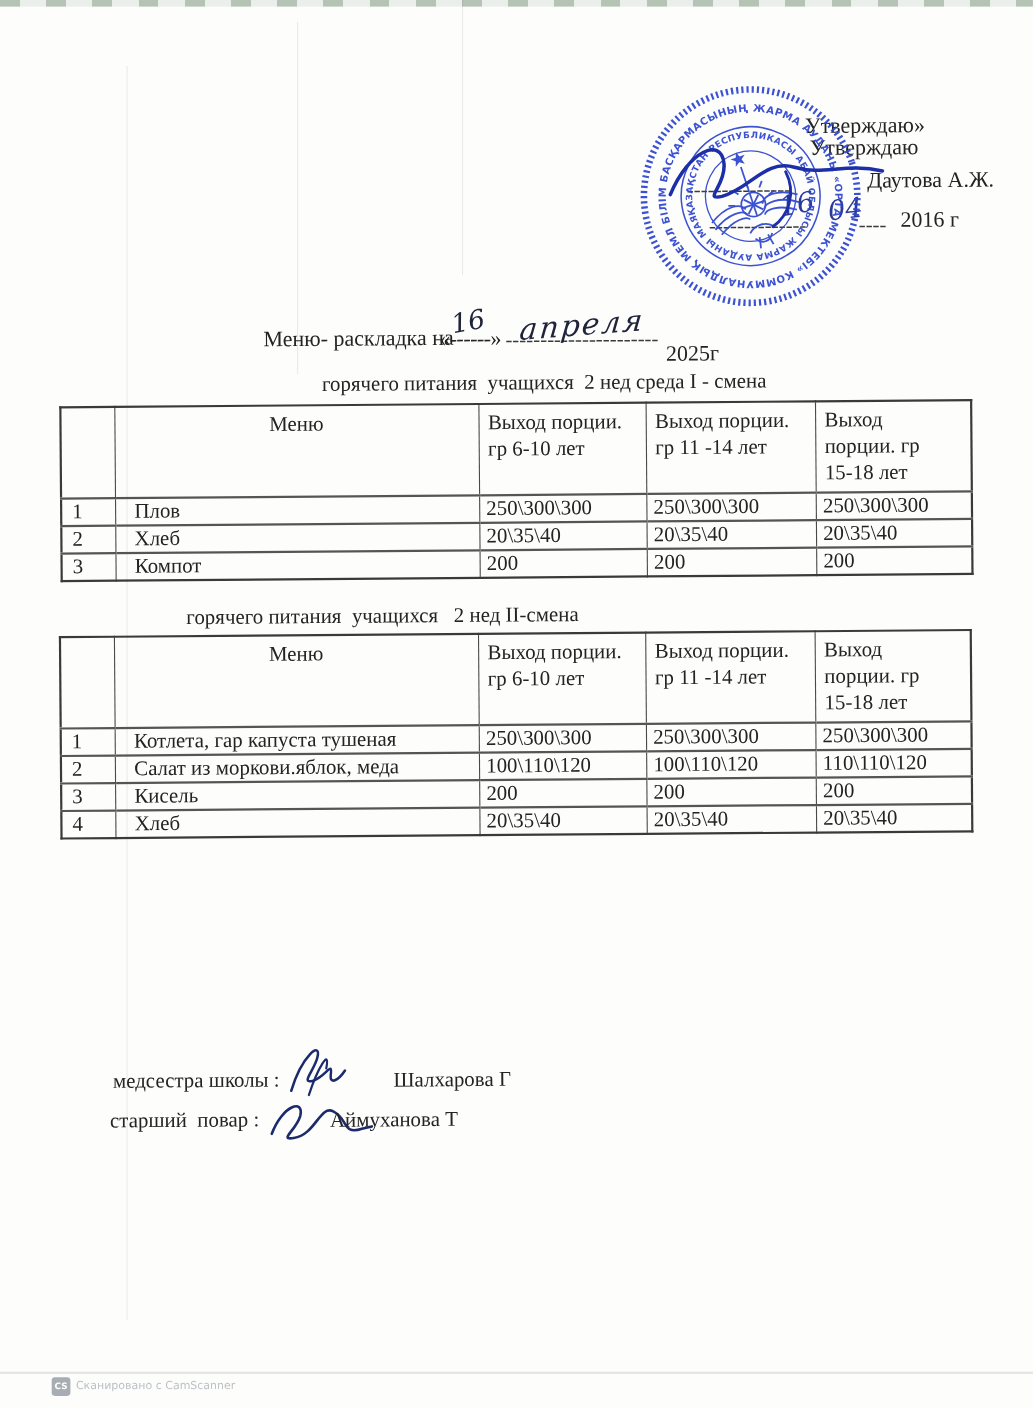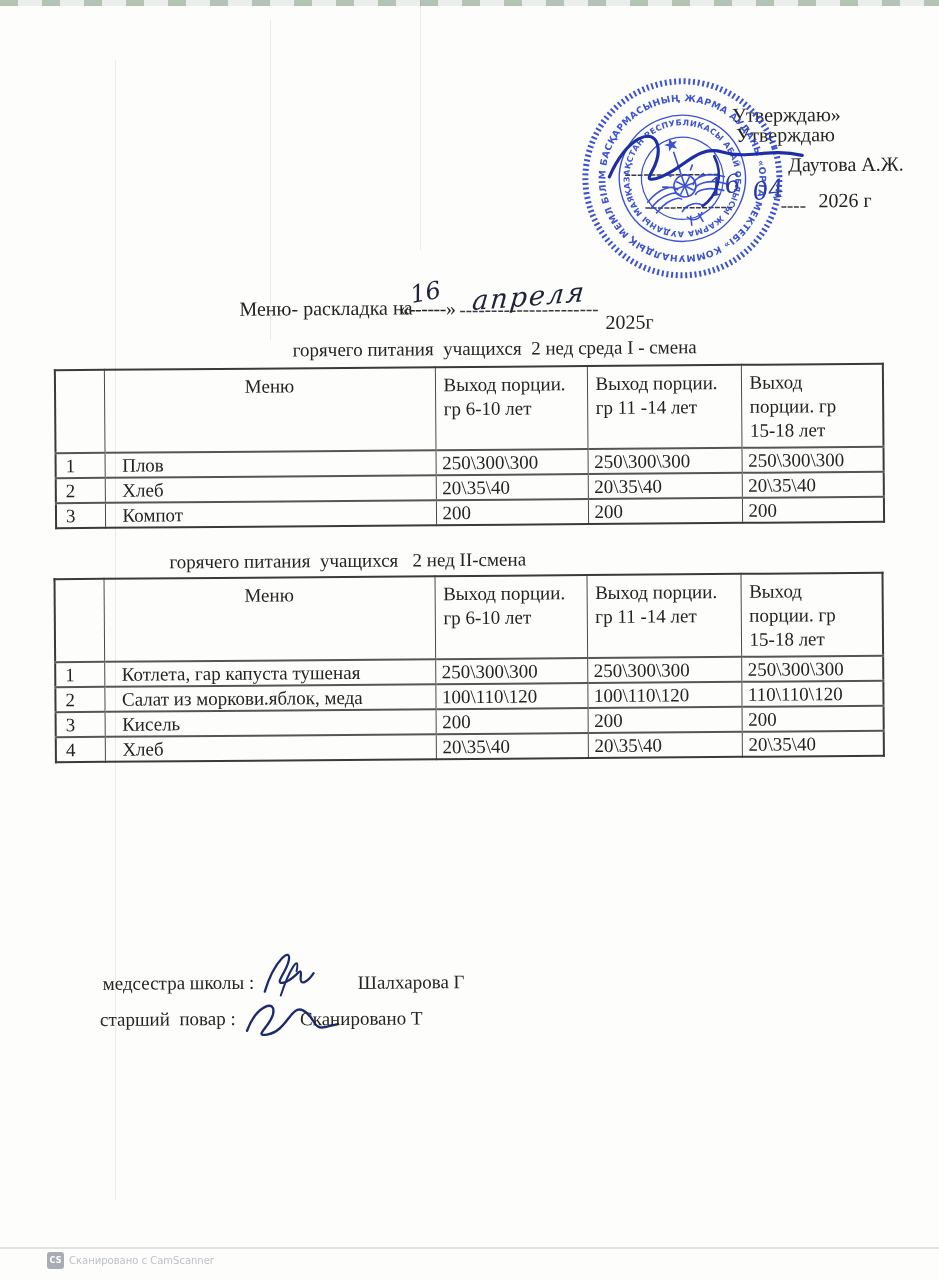--- a/index.html
+++ b/index.html
@@ -61,21 +61,21 @@
 
   <div class="abs printed t" style="left:736px;top:90px;margin-top:16px;">Утверждаю»</div>
   <div class="abs printed t" style="left:740px;top:126px;">Утверждаю</div>
   <div class="abs dashes" style="left:628px;top:164px;">---------------</div>
   <div class="abs printed t" style="left:748px;top:156px;margin-left:44px;">Даутова А.Ж.</div>
 
   <div class="abs dashes" style="left:648px;top:197px;">--------------</div>
   <div class="abs hand-ink" style="left:712px;top:173px;font-size:25px;transform:rotate(-10deg);">16</div>
   <div class="abs hand-ink" style="left:756px;top:178px;font-size:25px;transform:rotate(-6deg);">04</div>
   <div class="abs dashes" style="left:784px;top:197px;">----</div>
-  <div class="abs printed t" style="left:822px;top:192px;">2026 г</div>
+  <div class="abs printed t" style="left:822px;top:192px;">2016 г</div>
 
   <svg class="abs stamp" viewBox="0 0 208 208">
     <g transform="rotate(-18 104 104)" fill="none" stroke="#2e46cf">
       <circle cx="104" cy="104" r="97" stroke-width="6" stroke-dasharray="2 2.7"></circle>
       <circle cx="104" cy="104" r="63" stroke-width="1.4"></circle>
       <circle cx="104" cy="104" r="41" stroke-width="1.2"></circle>
       <defs>
         <path id="ringOuter" d="M 104,104 m -77,0 a 77,77 0 1,1 154,0 a 77,77 0 1,1 -154,0"></path>
         <path id="ringInner" d="M 104,104 m -53,0 a 53,53 0 1,1 106,0 a 53,53 0 1,1 -106,0"></path>
       </defs>
@@ -228,20 +228,20 @@
   <svg class="abs" style="left:248px;top:940px;" width="75" height="58" viewBox="0 0 75 58">
     <path d="M14,50 C24,18 42,4 38,20 C35,32 22,44 34,41 C46,37 52,22 50,36 C49,45 57,41 63,32" fill="none" stroke="#1c2a6e" stroke-width="2.3" stroke-linecap="round"></path>
     <path d="M30,54 C38,30 50,10 46,30" fill="none" stroke="#1c2a6e" stroke-width="2" stroke-linecap="round"></path>
   </svg>
   <div class="abs sig-label t" style="left:323px;top:971px;margin-left:32px;">Шалхарова Г</div>
 
   <div class="abs sig-label t" style="left:97px;top:1006px;">старший  повар :</div>
   <svg class="abs" style="left:238px;top:993px;" width="100" height="46" viewBox="0 0 100 46">
     <path d="M6,36 C16,10 36,4 32,20 C28,33 12,42 26,40 C46,37 50,10 62,16 C76,23 70,38 88,32 L97,30" fill="none" stroke="#1c2a6e" stroke-width="2.4" stroke-linecap="round"></path>
   </svg>
-  <div class="abs sig-label t" style="left:297px;top:1007px;">Сканировано Т</div>
+  <div class="abs sig-label t" style="left:297px;top:1007px;">Аймуханова Т</div>
 
 </div>
 
 <div class="artifact wm">
   <div class="wm-icon">CS</div>
   <div class="wm-text">Сканировано с CamScanner</div>
 </div>
 
 </body></html>

